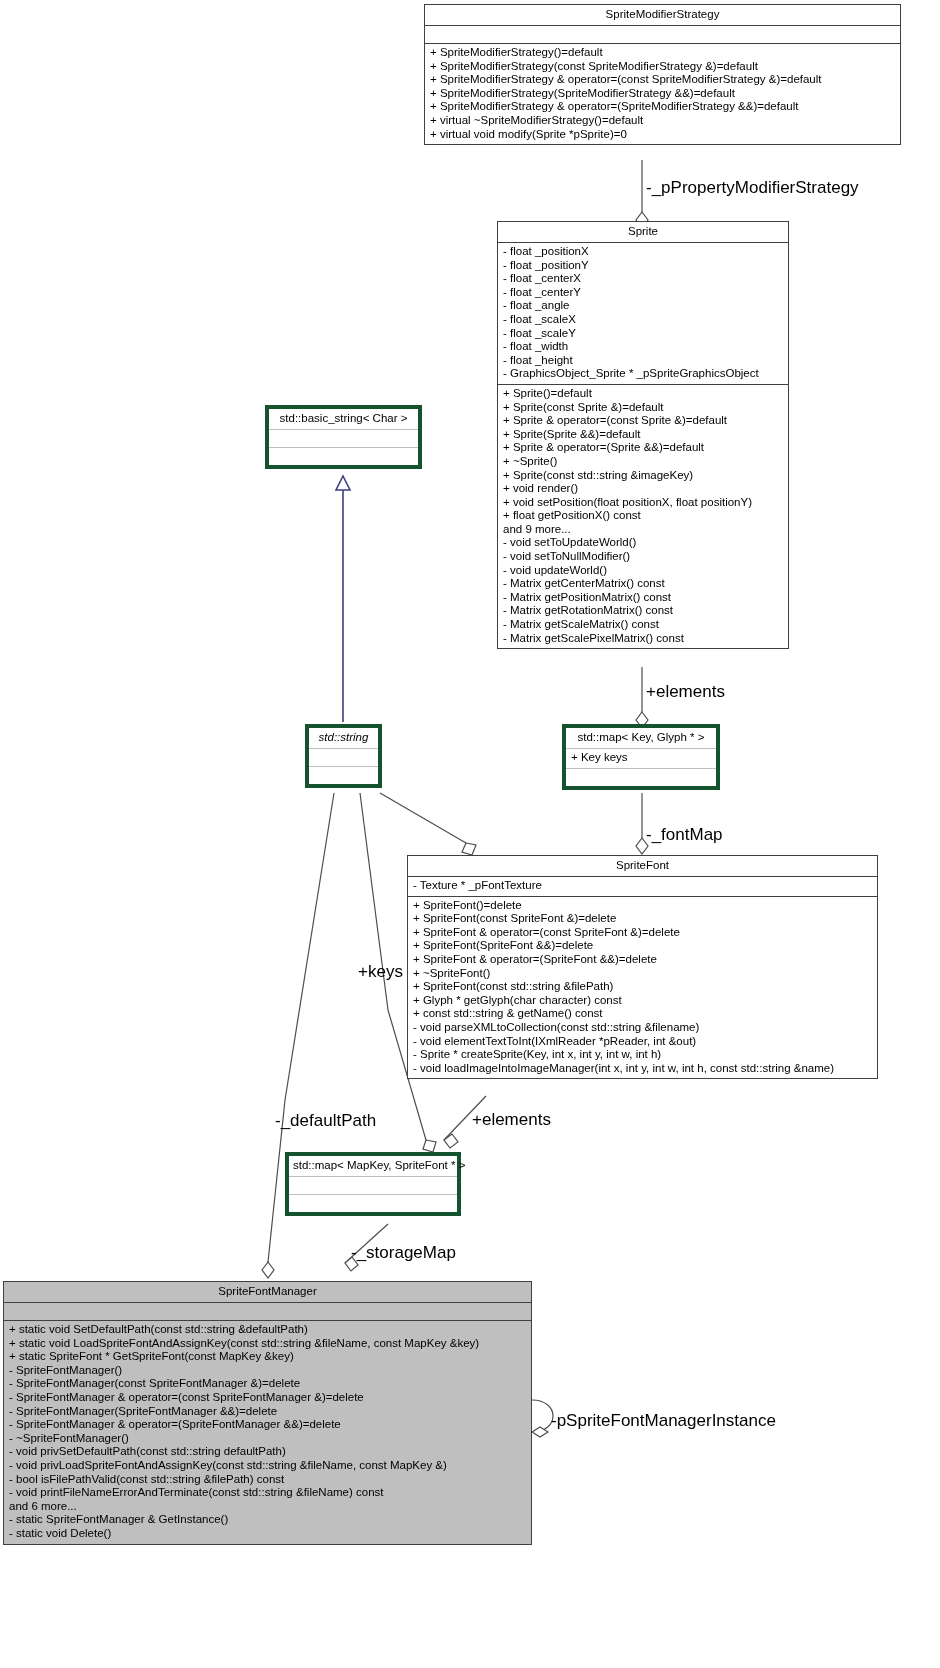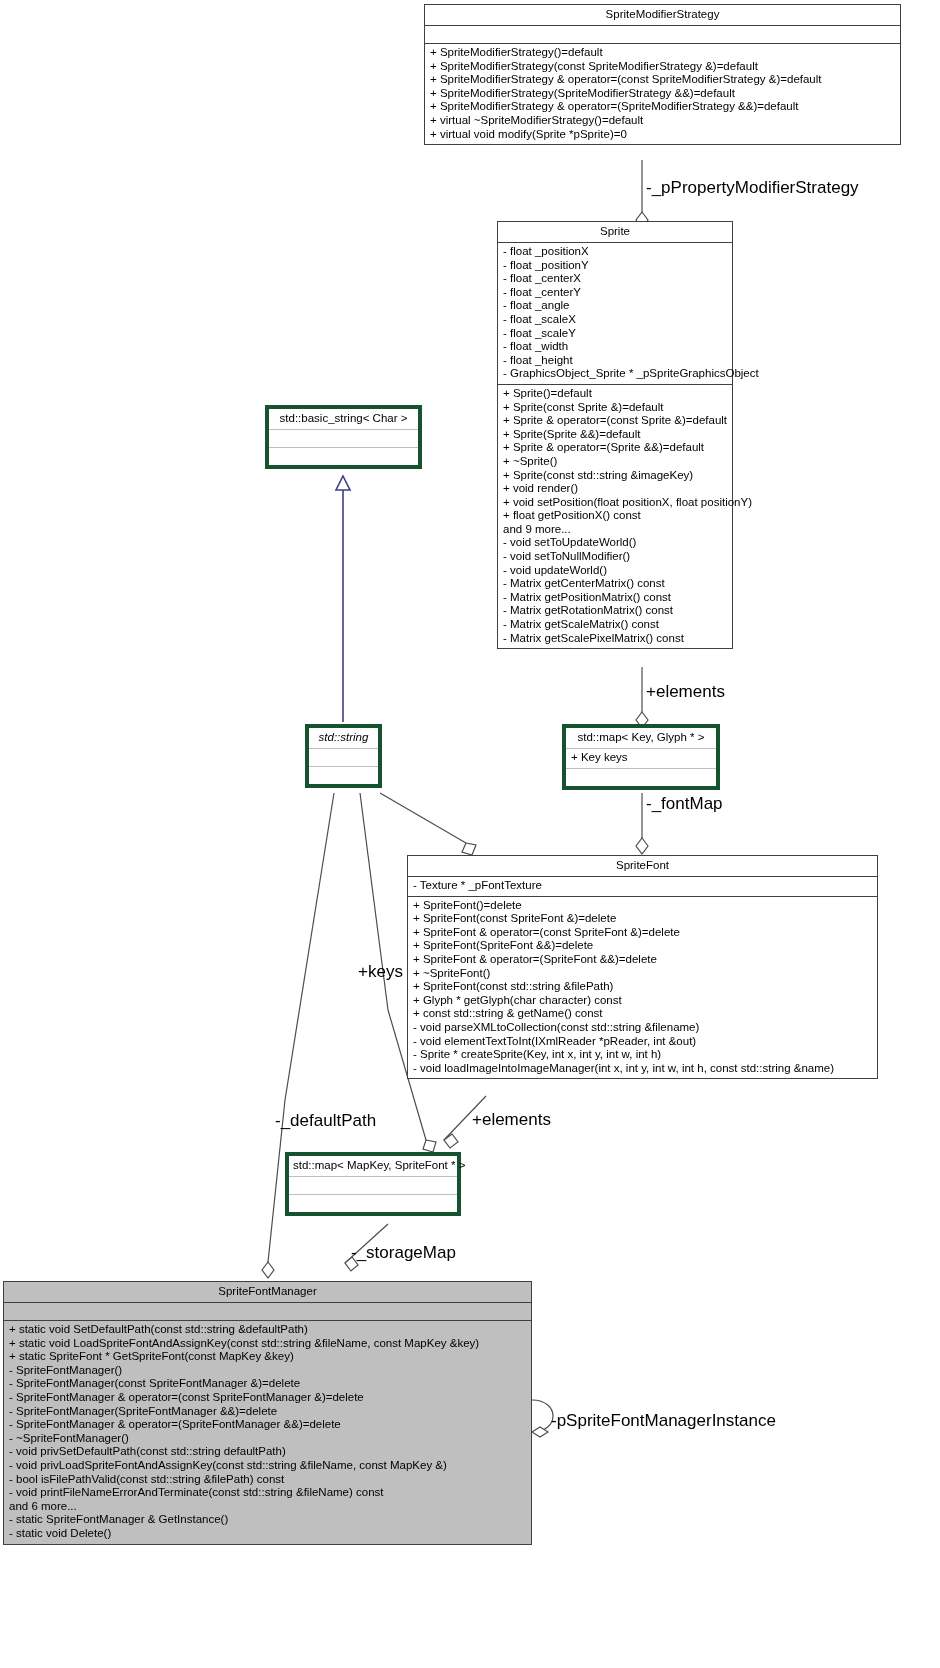--- a/index.html
+++ b/index.html
@@ -122,21 +122,21 @@
       <div class="uml-line">+ SpriteModifierStrategy &amp; operator=(const SpriteModifierStrategy &amp;)=default</div>
       <div class="uml-line">+ SpriteModifierStrategy(SpriteModifierStrategy &amp;&amp;)=default</div>
       <div class="uml-line">+ SpriteModifierStrategy &amp; operator=(SpriteModifierStrategy &amp;&amp;)=default</div>
       <div class="uml-line">+ virtual ~SpriteModifierStrategy()=default</div>
       <div class="uml-line">+ virtual void modify(Sprite *pSprite)=0</div>
     </div>
   </div>
 
   <div class="edge-label" style="left:646px; top:181px;">-_pPropertyModifierStrategy</div>
 
-  <div class="uml-box" style="left:497px; top:221px; width:236px;">
+  <div class="uml-box" style="left:497px; top:221px; width:292px;">
     <div class="uml-title">Sprite</div>
     <div class="uml-compartment">
       <div class="uml-line">- float _positionX</div>
       <div class="uml-line">- float _positionY</div>
       <div class="uml-line">- float _centerX</div>
       <div class="uml-line">- float _centerY</div>
       <div class="uml-line">- float _angle</div>
       <div class="uml-line">- float _scaleX</div>
       <div class="uml-line">- float _scaleY</div>
       <div class="uml-line">- float _width</div>
@@ -181,21 +181,21 @@
   <div class="uml-box light" style="left:562px; top:724px; width:158px;">
     <div class="uml-title">std::map&lt; Key, Glyph * &gt;</div>
     <div class="uml-compartment">
       <div class="uml-line">+ Key keys</div>
     </div>
     <div class="uml-compartment empty last"></div>
   </div>
 
   <div class="edge-label" style="left:646px; top:685px;">+elements</div>
   <div class="edge-label" style="left:440px; top:862px;">-_name</div>
-  <div class="edge-label" style="left:646px; top:797px;text-align:center;">-_fontMap</div>
+  <div class="edge-label" style="left:646px; top:828px;text-align:center;">-_fontMap</div>
   <div class="edge-label" style="left:358px; top:965px;">+keys</div>
   <div class="edge-label" style="left:275px; top:1114px;">-_defaultPath</div>
   <div class="edge-label" style="left:472px; top:1113px;">+elements</div>
   <div class="edge-label" style="left:351px; top:1246px;">-_storageMap</div>
   <div class="edge-label" style="left:551px; top:1414px;">-pSpriteFontManagerInstance</div>
 
   <div class="uml-box" style="left:407px; top:855px; width:471px;">
     <div class="uml-title">SpriteFont</div>
     <div class="uml-compartment">
       <div class="uml-line">- Texture * _pFontTexture</div>

